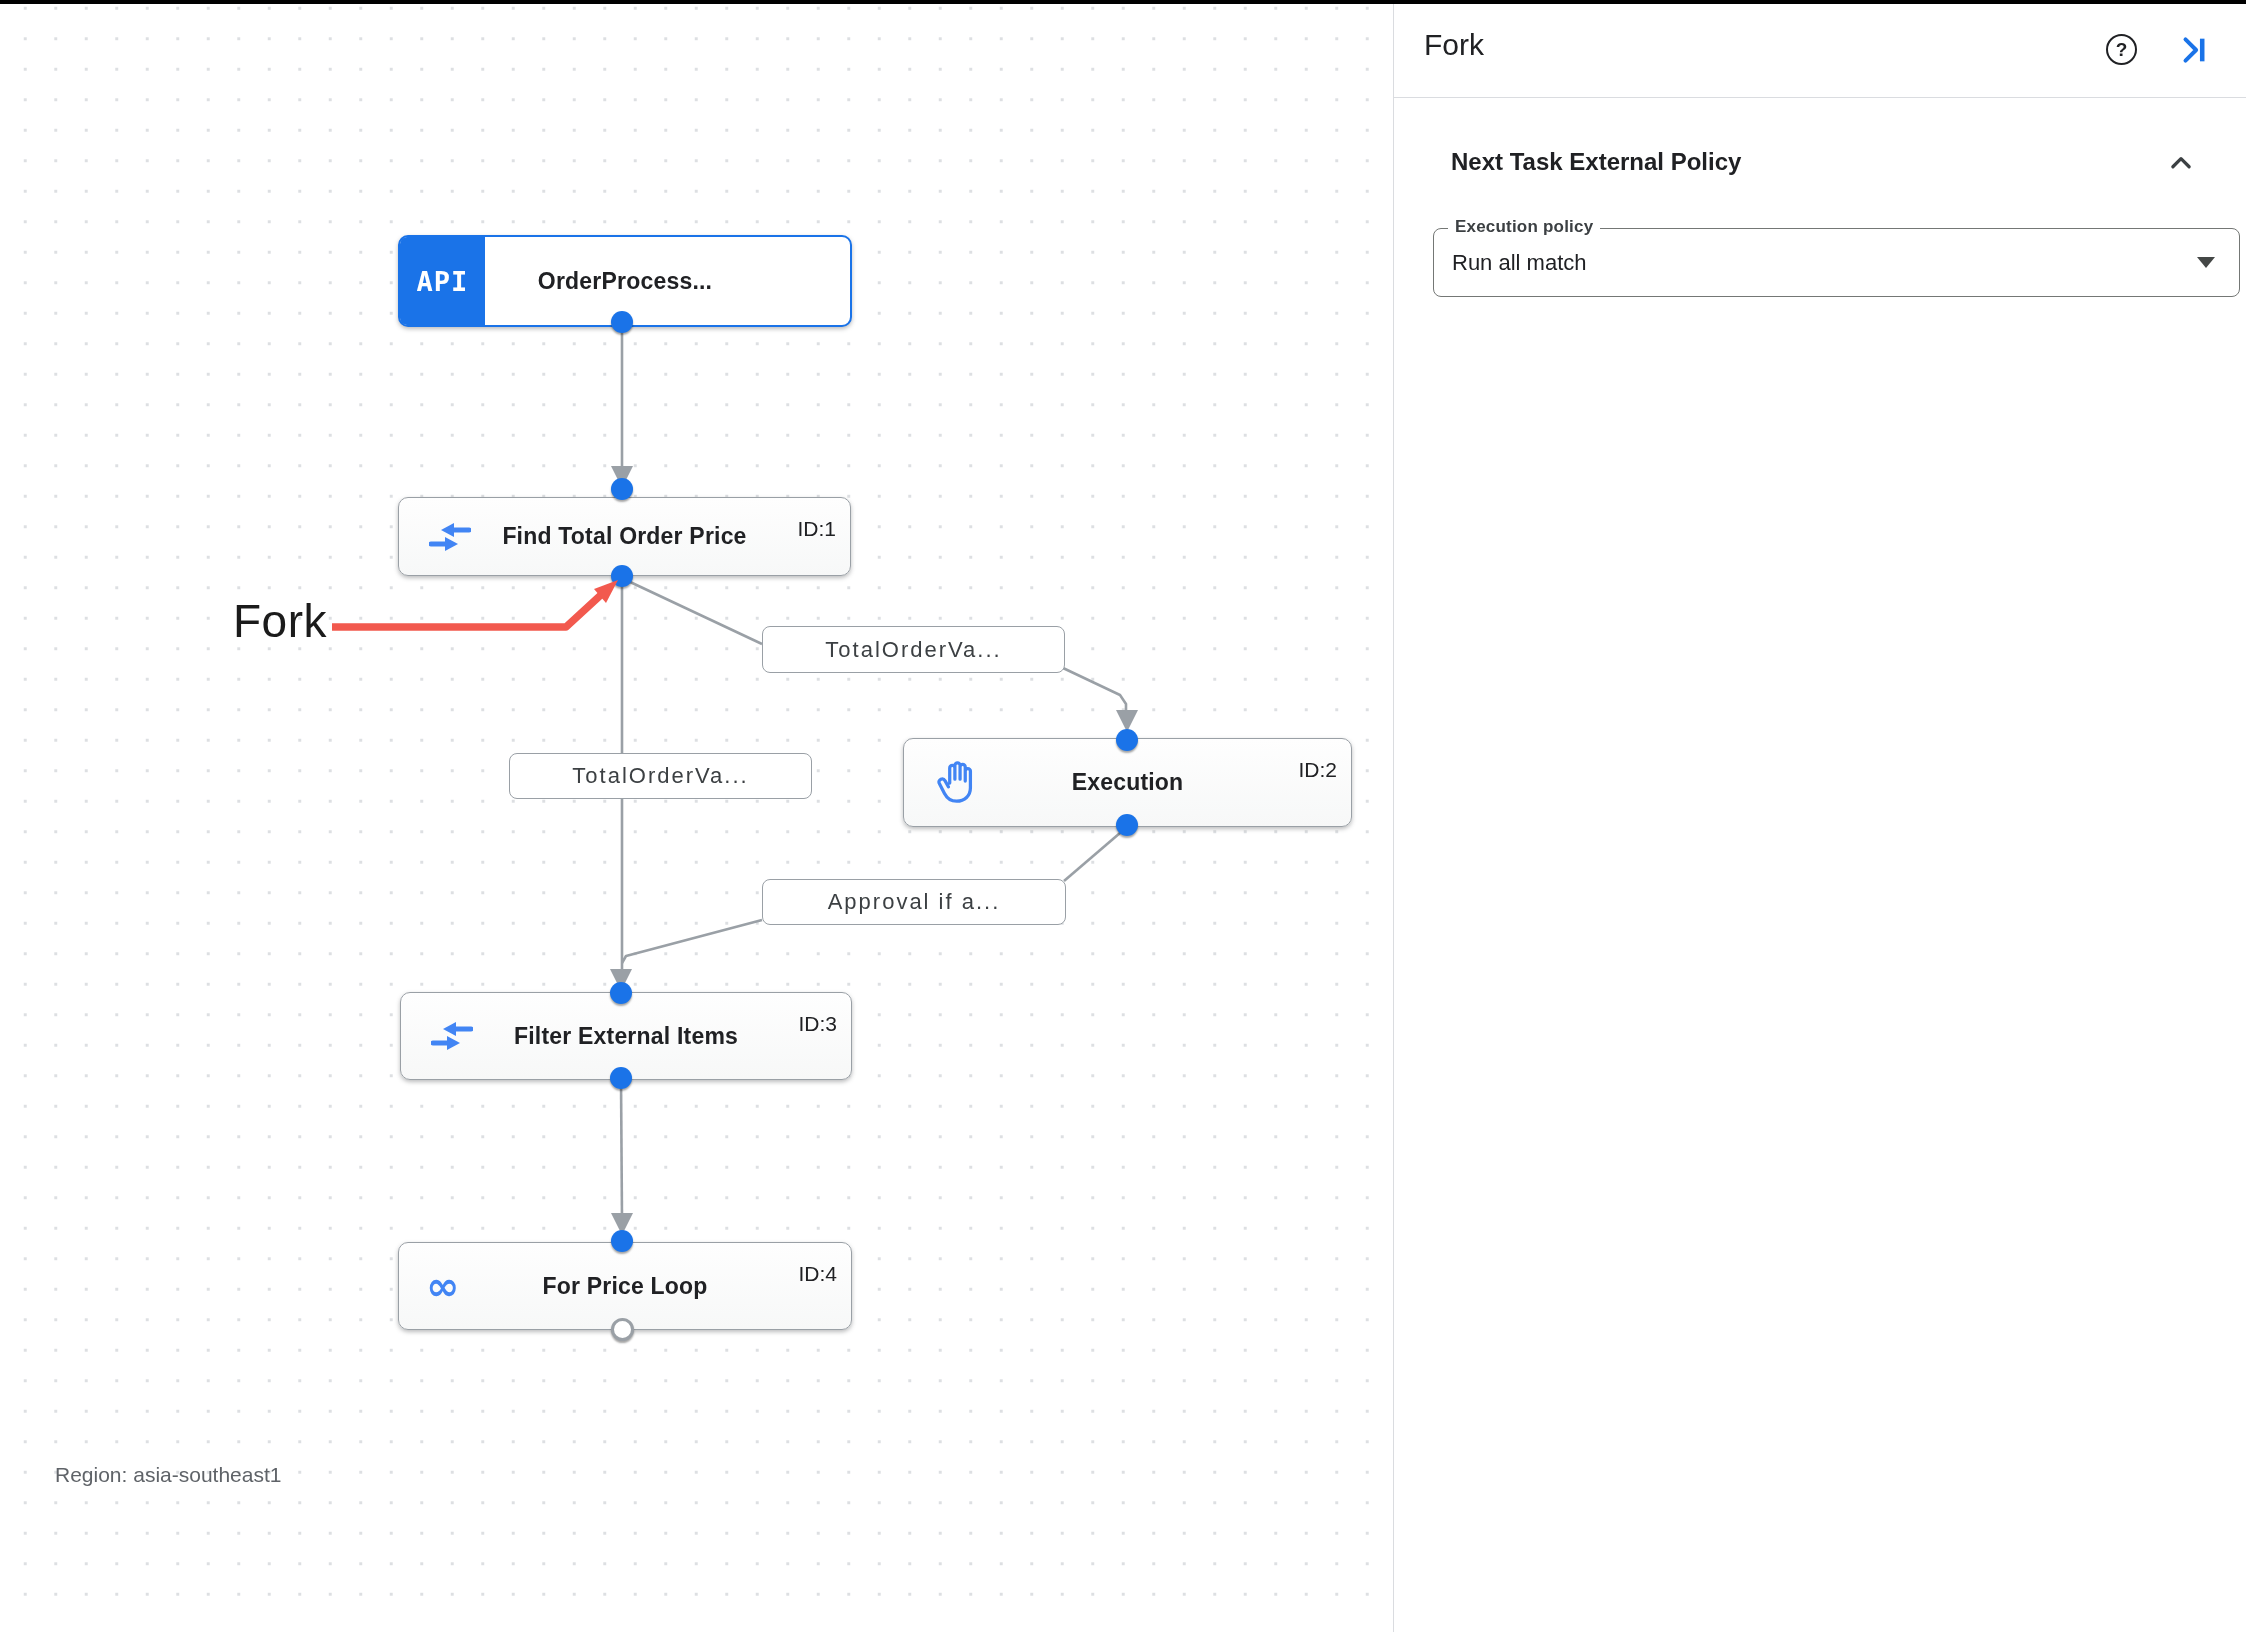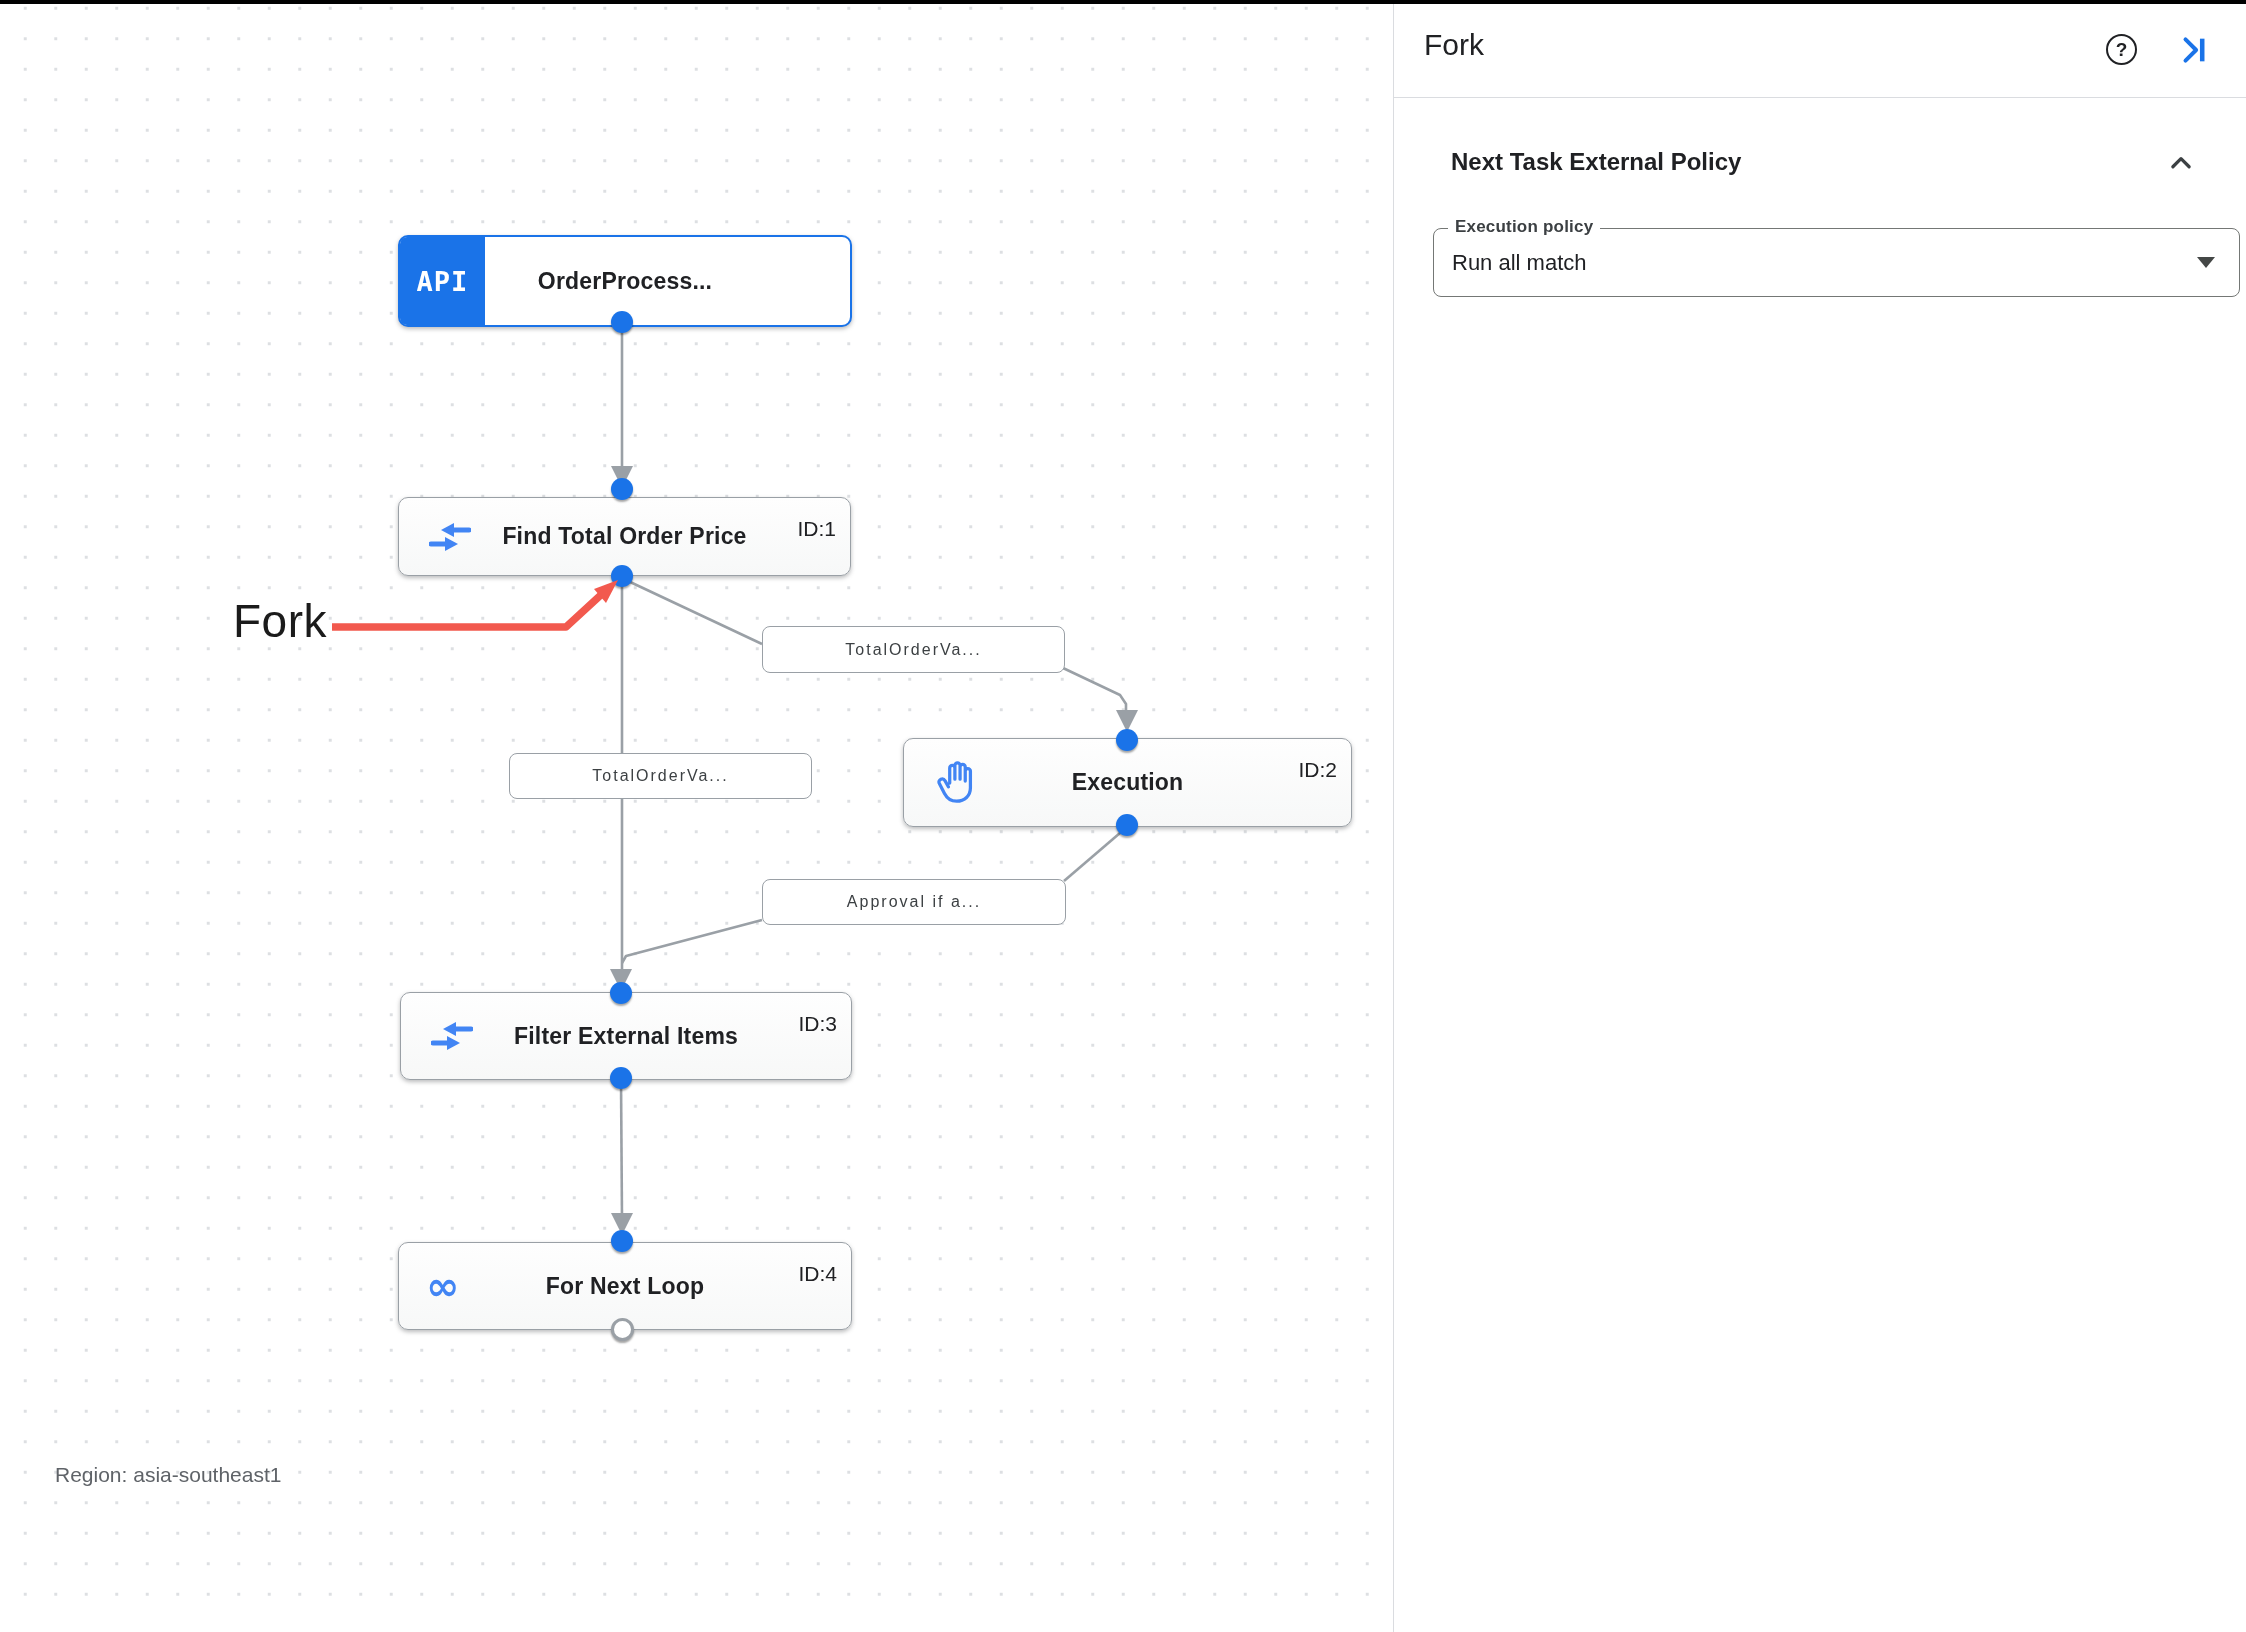--- a/index.html
+++ b/index.html
@@ -31,21 +31,21 @@
   .trigger-badge{
     position:absolute;left:0;top:0;bottom:0;width:85px;background:#1a73e8;
     border-radius:7px 0 0 7px;display:flex;align-items:center;justify-content:center;
     color:#fff;font-family:"DejaVu Sans Mono", monospace;font-weight:bold;font-size:27px;letter-spacing:1px;
   }
   .infinity{font-family:"DejaVu Sans", sans-serif;font-weight:bold;font-size:40px;color:#4285f4;line-height:1;}
 
   .edge-label{
     position:absolute;z-index:3;background:#fff;border:1.5px solid #9aa0a6;border-radius:8px;
     display:flex;align-items:center;justify-content:center;
-    font-size:16px;color:#3c4043;letter-spacing:2px;
+    font-size:22px;color:#3c4043;letter-spacing:2px;
   }
 
   .dot{position:absolute;z-index:4;width:22px;height:22px;border-radius:50%;
     background:#1a73e8;box-shadow:0 2px 2px rgba(0,0,0,.35);}
   .dot.open{background:#fff;border:3px solid #9aa0a6;width:17px;height:17px;}
 
   .fork-anno-text{position:absolute;z-index:6;font-size:46px;color:#1b1b1b;letter-spacing:.5px;}
   .region-label{position:absolute;z-index:3;font-size:21px;color:#5f6368;}
 
   
@@ -150,21 +150,21 @@
             <polygon points="29,25 16,18 16,32" stroke="none"></polygon>
           </g>
         </svg>
       </span>
       <span class="node-title">Filter External Items</span>
       <span class="node-id">ID:3</span>
     </div>
 
     <div class="node" style="left:398px;top:1242px;width:452px;height:86px;">
       <span class="node-icon infinity" style="left:27px;">∞</span>
-      <span class="node-title">For Next Loop</span>
+      <span class="node-title">For Price Loop</span>
       <span class="node-id">ID:4</span>
     </div>
 
     <div class="edge-label" style="left:762px;top:626px;width:301px;height:45px;">
       <span>TotalOrderVa...</span>
     </div>
     <div class="edge-label" style="left:509px;top:753px;width:301px;height:44px;">
       <span>TotalOrderVa...</span>
     </div>
     <div class="edge-label" style="left:762px;top:879px;width:302px;height:44px;">

